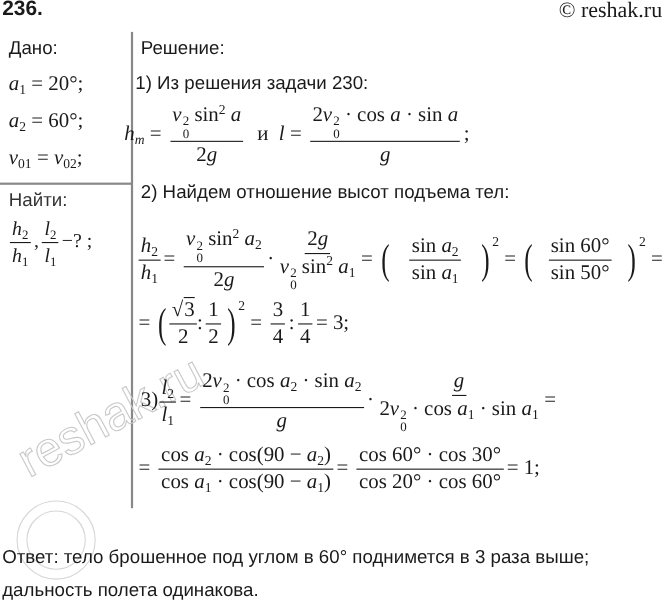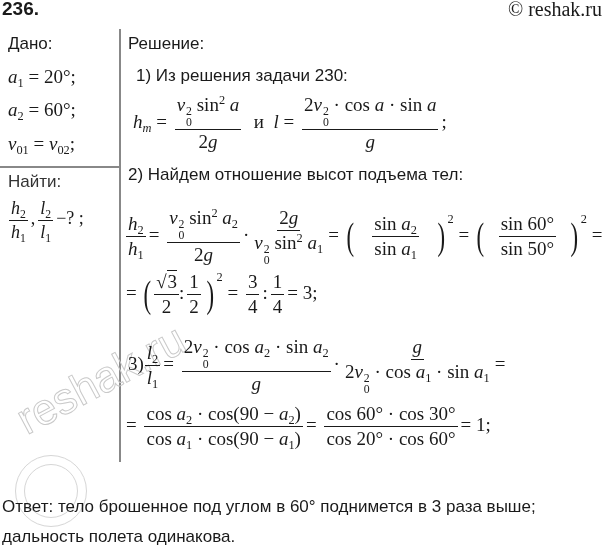--- a/index.html
+++ b/index.html
@@ -55,23 +55,23 @@
   <span class="frac">
       <span class="n"><i>h</i><sub>2</sub></span>
       <span class="d"><i>h</i><sub>1</sub></span>
     </span><span>,</span><span class="frac">
       <span class="n"><i>l</i><sub>2</sub></span>
       <span class="d"><i>l</i><sub>1</sub></span>
     </span><span>−? ;</span>
 </div>
 
 <div class="abs txt" style="left:128px; top:34px;">Решение:</div>
-<div class="abs txt" style="left:136px; top:66px;">1) Из решения задачи 230:</div>
+<div class="abs txt" style="left:123px; top:66px;">1) Из решения задачи 230:</div>
 
-<div class="abs math" style="left:133px; top:94px;">
+<div class="abs math" style="left:113px; top:94px;">
   <i>h</i><sub><i>m</i></sub>
   <span>=</span>
   <span class="frac">
       <span class="n"><i>v</i><span class="ss">
           <span>2</span>
           <span>0</span>
         </span> sin<sup>2</sup> <i>a</i></span>
       <span class="d">2<i>g</i></span>
     </span>
   &nbsp;<span>и</span>&nbsp;

